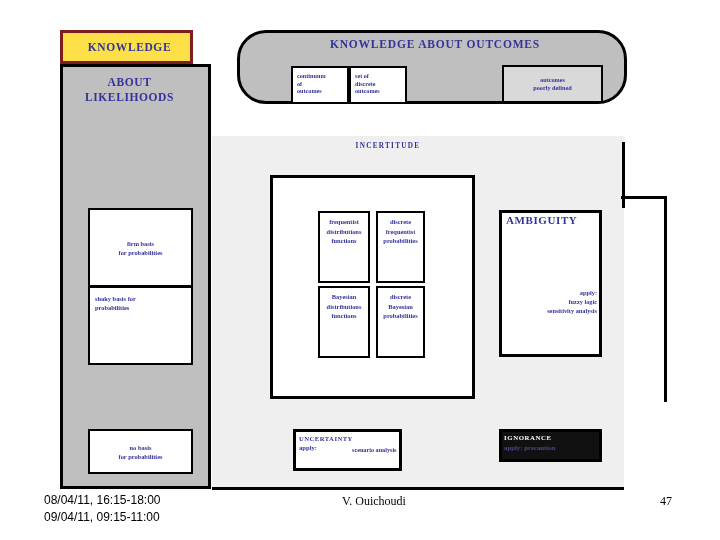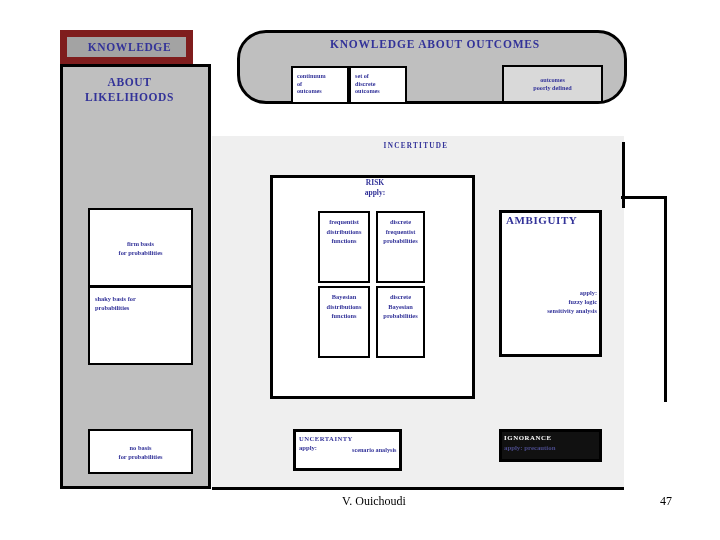--- a/index.html
+++ b/index.html
@@ -8,22 +8,22 @@
     background:#ffffff;
     font-family:"Liberation Serif", serif;
     position:relative;
     overflow:hidden;
   }
   .slide{position:absolute;left:0;top:0;width:720px;height:540px;}
 
   
   .box{position:absolute;box-sizing:border-box;}
   .hdr-box{
-    background:#a3a3a3;
-    border:7px solid #7f1d1d;
+    background:#fde047;
+    border:3px solid #7f1d1d;
     color:#333399;
     font-weight:bold;
   }
   .grey-panel{background:#bfbfbf;border:3px solid #000000;}
   .white-cell{
     background:#ffffff;
     border:2px solid #000000;
     color:#333399;
     font-weight:bold;
     box-sizing:border-box;
@@ -62,21 +62,21 @@
   }
   #kao-c1{left:291px;top:66px;width:58px;height:38px;}
   #kao-c2{left:349px;top:66px;width:58px;height:38px;}
   #kao-c3{left:502px;top:65px;width:101px;height:38px;}
   .mini{font-size:6.2px;line-height:7.6px;padding:4px 3px;}
   .mini-l{font-size:6.2px;line-height:7.6px;padding:4px 4px;text-align:left;}
 
   #incert-panel{left:212px;top:136px;width:412px;height:354px;}
   #incert-title{
     position:absolute;left:212px;top:142px;width:352px;text-align:center;
-    font-size:7.2px;letter-spacing:1.3px;margin-left:28px;
+    font-size:7.2px;letter-spacing:1.3px;
   }
 
   #risk-panel{left:270px;top:175px;width:205px;height:224px;}
   #risk-title{position:absolute;left:320px;top:178px;width:110px;text-align:center;
     font-size:7.5px;line-height:10px;}
 
   #tbl-r1c1{left:318px;top:211px;width:52px;height:72px;}
   #tbl-r1c2{left:376px;top:211px;width:49px;height:72px;}
   #tbl-r2c1{left:318px;top:286px;width:52px;height:72px;}
   #tbl-r2c2{left:376px;top:286px;width:49px;height:72px;}
@@ -161,24 +161,20 @@
     <div class="mini-l" style="white-space:pre-line;">set of
 discrete
 outcomes</div>
   </div>
   <div class="box lt-cell c" id="kao-c3">
     <div class="mini" style="white-space:pre-line;">outcomes
 poorly defined</div>
   </div>
 
   <div class="box white-panel" id="risk-panel"></div>
-  <div class="lbl" id="risk-title">
-    <span>RISK</span><br>
-    <span>apply:</span>
-  </div>
 
   <div class="box white-cell" id="tbl-r1c1">
     <div class="cellwrap">frequentist distributions functions</div>
   </div>
   <div class="box white-cell" id="tbl-r1c2">
     <div class="cellwrap">discrete frequentist probabilities</div>
   </div>
   <div class="box white-cell" id="tbl-r2c1">
     <div class="cellwrap">Bayesian distributions functions</div>
   </div>
@@ -200,16 +196,18 @@
     <span>apply:</span>
   </div>
   <div class="lbl" id="unc-scen">scenario analysis</div>
 
   <div class="box dark-panel" id="ign-panel"></div>
   <div id="ign-txt">
     <span class="t1">IGNORANCE</span>
     <span class="t2">apply: precaution</span>
   </div>
 
+  <div id="foot-left" style="white-space:pre-line;">08/04/11, 16:15-18:00
+09/04/11, 09:15-11:00</div>
   <div id="foot-center">V. Ouichoudi</div>
   <div id="foot-page">47</div>
 
 </div>
 
 </body></html>

